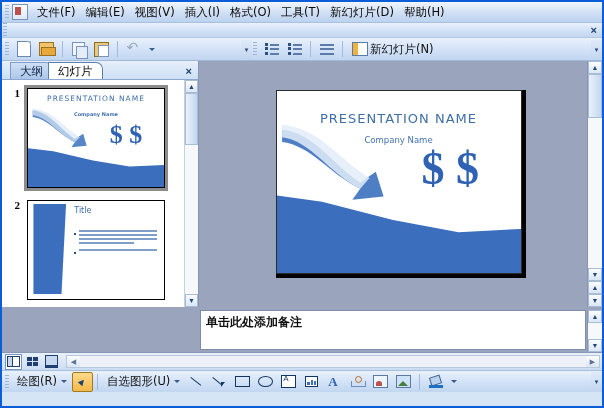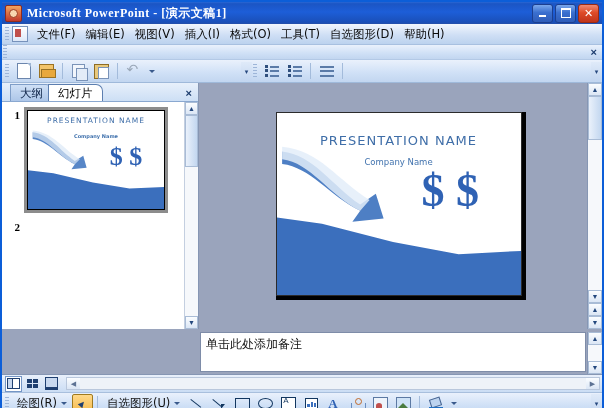--- a/index.html
+++ b/index.html
@@ -151,21 +151,21 @@
   
   .mainarea{flex:1;position:relative;background:#9aa4bc;display:flex;
     align-items:center;justify-content:center;}
   .slide-shadow{background:#000;padding:0 4px 4px 0;}
   .mainslide{width:244px;height:182px;background:#fff;border:1px solid #2b2b2b;
     position:relative;overflow:hidden;}
   .ma-scroll{width:14px;background:#eef1f7;border-left:1px solid #8696b3;
     display:flex;flex-direction:column;}
 
   
-  .notes{height:42px;background:#9aa4bc;padding:3px 0 0 0;display:flex;}
+  .notes{height:42px;background:#9aa4bc;padding:3px 0 0 0;display:flex;font-weight:bold;}
   .notesbox{flex:1;margin:0 1px 2px 2px;background:#fff;border:1px solid #7e8ca8;
     padding:3px 5px;font-size:12px;color:#111;font-family:"DejaVu Sans",sans-serif;}
   .notes-scroll{width:14px;background:#eef1f7;border-left:1px solid #8696b3;
     display:flex;flex-direction:column;}
 
   
   .viewbar{height:17px;display:flex;align-items:center;padding-left:3px;
     background:linear-gradient(180deg,#e9f0fb,#cbddf4);border-top:1px solid #8696b3;}
   .vbtn{width:15px;height:14px;margin-right:2px;border:1px solid transparent;
     display:flex;align-items:center;justify-content:center;}
@@ -229,46 +229,31 @@
   .watermark{position:absolute;right:2px;bottom:2px;width:110px;height:36px;background:#fff;
     display:flex;align-items:center;justify-content:center;
     color:#177a2a;font-size:25px;font-weight:bold;letter-spacing:2px;
     font-family:"DejaVu Sans",sans-serif;border:1px solid #fff;}
 </style>
 </head>
 <body>
 
 <div id="app">
 
-  <div class="titlebar">
-    <div class="tb-icon"></div>
-    <div class="tb-title">Microsoft PowerPoint - [演示文稿1]</div>
-    <div class="tb-btns">
-      <div class="tb-btn">
-          <i class="min-glyph"></i>
-        </div>
-      <div class="tb-btn">
-          <i class="max-glyph"></i>
-        </div>
-      <div class="tb-btn close">
-          <i>✕</i>
-        </div>
-    </div>
-  </div>
 
   <div class="menubar">
     <div class="grip"></div>
     <div class="menu-ppticon"></div>
     <div class="menu-item">文件(F)</div>
     <div class="menu-item">编辑(E)</div>
     <div class="menu-item">视图(V)</div>
     <div class="menu-item">插入(I)</div>
     <div class="menu-item">格式(O)</div>
     <div class="menu-item">工具(T)</div>
-    <div class="menu-item">自选图形(D)</div>
+    <div class="menu-item">新幻灯片(D)</div>
     <div class="menu-item">帮助(H)</div>
   </div>
 
   <div class="tbar tbar-blank">
     <div class="grip"></div>
     <div class="pane-x">×</div>
   </div>
 
   <div class="tbar tbar-main">
     <div class="grip"></div>
@@ -315,20 +300,24 @@
     </div>
     <div class="tsep"></div>
     <div class="tbtn">
       <span class="ic-indent">
           <i></i>
           <i></i>
           <i></i>
         </span>
     </div>
     <div class="tsep"></div>
+    <div class="tbtn-txt">
+      <span class="ic-newslide"></span>
+      <span>新幻灯片(N)</span>
+    </div>
     <div style="flex:1"></div>
     <div class="overflow">
         <span>▾</span>
       </div>
   </div>
 
   <div class="workspace">
 
     <div class="leftpane">
       <div class="tabrow">
@@ -351,20 +340,43 @@
                 </svg>
                 <div class="art-title" style="font-size:7.5px">PRESENTATION  NAME</div>
                 <div class="art-sub" style="font-size:5px;font-weight:bold">Company Name</div>
                 <div class="art-dollars" style="right:16%;top:34%;font-size:26px">$ $</div>
               </div>
             </div>
           </div>
 
           <div class="slide-entry">
             <div class="slide-num">2</div>
+            <div class="thumb-wrap" style="border-color:#fff;background:#fff">
+              <div class="thumb">
+                <div class="s2-bar"></div>
+                <div class="s2-title">Title</div>
+                <div class="s2-lines">
+                  <div class="s2-li">
+                      <span class="s2-dot"></span>
+                    <span class="s2-txt">
+                        <i></i>
+                        <i></i>
+                        <i></i>
+                        <i style="width:70%"></i>
+                      </span>
+                    </div>
+                  <div class="s2-li">
+                      <span class="s2-dot"></span>
+                    <span class="s2-txt">
+                        <i></i>
+                      </span>
+                    </div>
+                </div>
+              </div>
+            </div>
           </div>
 
         </div>
         <div class="lp-scroll">
           <div class="sc-btn">▲</div>
           <div class="sc-thumb"></div>
           <div class="sc-track"></div>
           <div class="sc-btn">▼</div>
         </div>
       </div>

